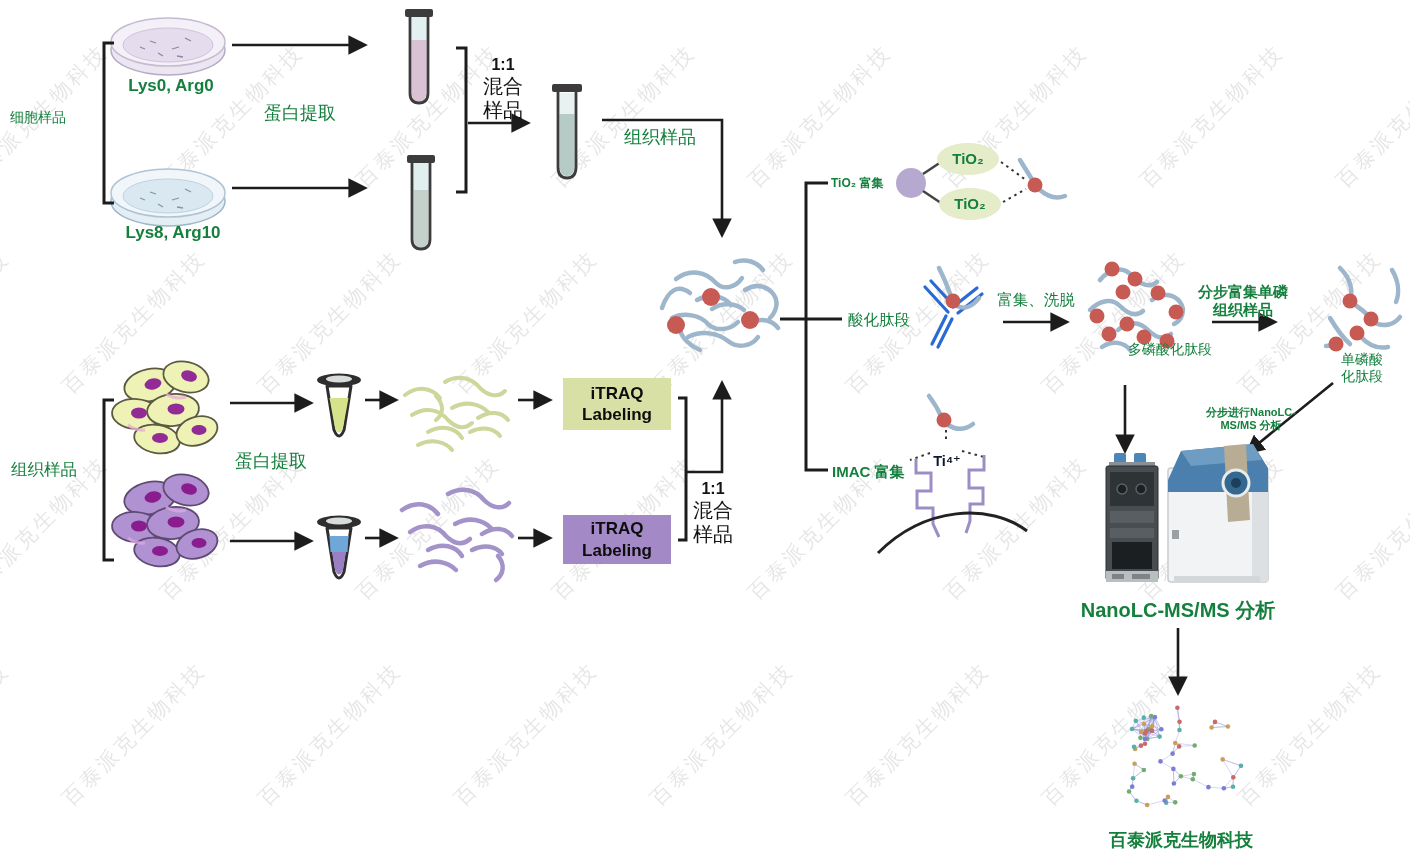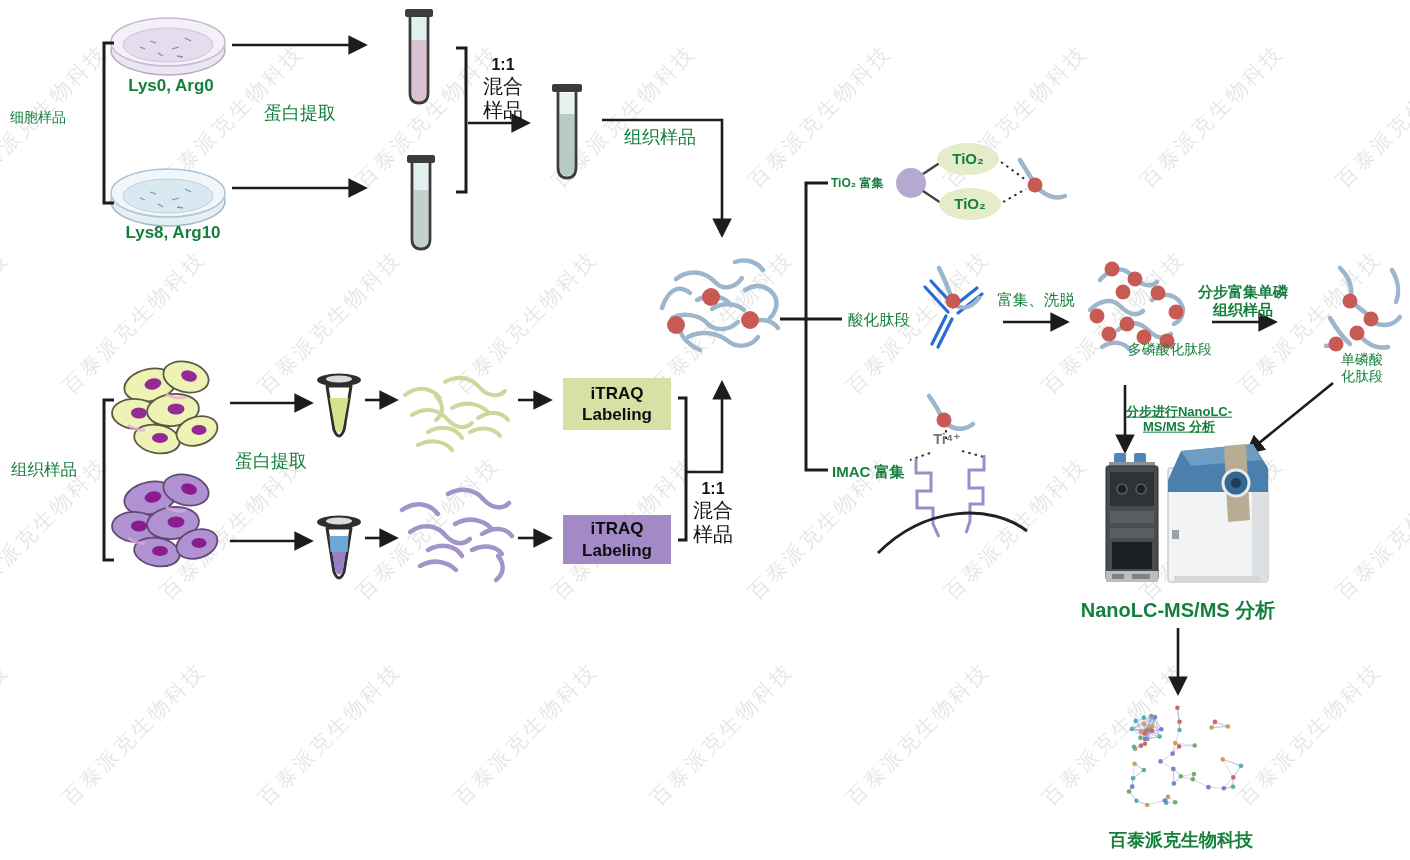--- a/index.html
+++ b/index.html
@@ -539,29 +539,29 @@
   </div>
 
   <div class="label c" style="left:660px;top:138px;font-size:18px;">组织样品</div>
 
   <div class="label b" style="left:831px;top:176px;font-size:12px;">TiO₂ 富集</div>
   <div class="label" style="left:848px;top:311px;font-size:15.5px;">酸化肽段</div>
   <div class="label b" style="left:832px;top:463px;font-size:15px;">IMAC 富集</div>
 
   <div class="label c b" style="left:968px;top:159px;font-size:15px;">TiO₂</div>
   <div class="label c b" style="left:970px;top:204px;font-size:15px;">TiO₂</div>
-  <div class="label c b" style="left:947px;top:440px;font-size:14.5px;color:#737373;">Ti⁴⁺</div>
+  <div class="label c b" style="left:947px;top:462px;font-size:14.5px;color:#0f172a;">Ti⁴⁺</div>
 
   <div class="label c" style="left:1036px;top:300px;font-size:15.5px;">富集、洗脱</div>
   <div class="label c" style="left:1138px;top:349px;font-size:14px;margin-left:32px;">多磷酸化肽段</div>
   <div class="label c b" style="left:1243px;top:301px;font-size:15px;">分步富集单磷
 组织样品</div>
   <div class="label c" style="left:1362px;top:368px;font-size:14px;">单磷酸化肽段</div>
 
-  <div class="label c b" style="left:1179px;top:419px;font-size:13px;text-decoration:underline;">分步进行NanoLC-
+  <div class="label c b" style="left:1251px;top:419px;font-size:11px;">分步进行NanoLC-
 MS/MS 分析</div>
   <div class="label c b" style="left:1178px;top:611px;font-size:20px;">NanoLC-MS/MS 分析</div>
   <div class="label c b" style="left:1181px;top:841px;font-size:18px;">百泰派克生物科技</div>
 
   <div class="label c" style="left:44px;top:470px;font-size:16.5px;">组织样品</div>
   <div class="label c" style="left:271px;top:462px;font-size:18px;">蛋白提取</div>
 
   <div class="itraq-box" style="left:563px;top:378px;width:108px;height:52px;background:#d9e0a6;">iTRAQ
 Labeling</div>
   <div class="itraq-box" style="left:563px;top:515px;width:108px;height:49px;background:#a389c6;">iTRAQ

